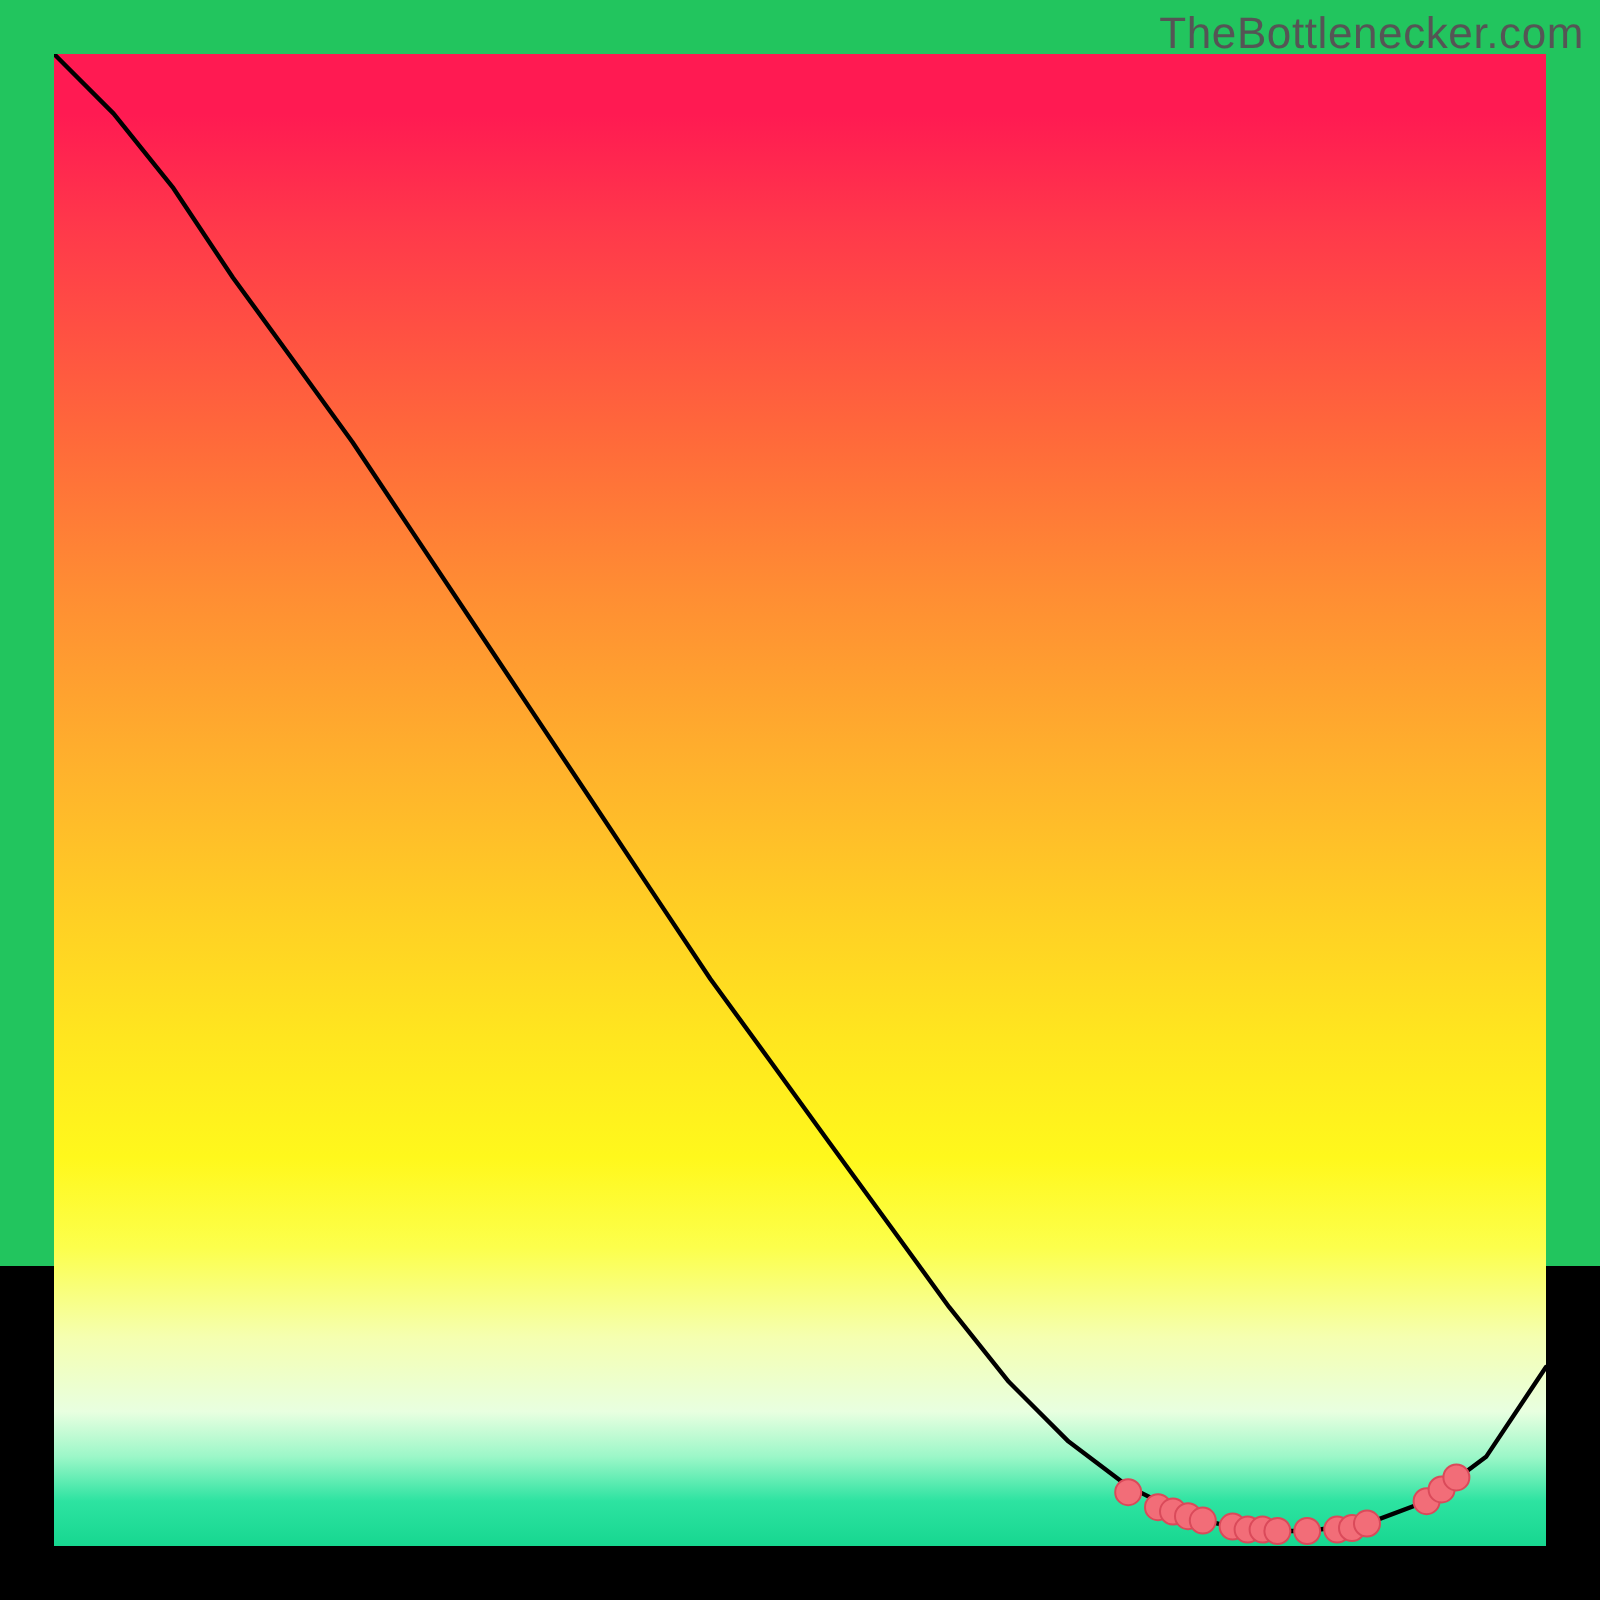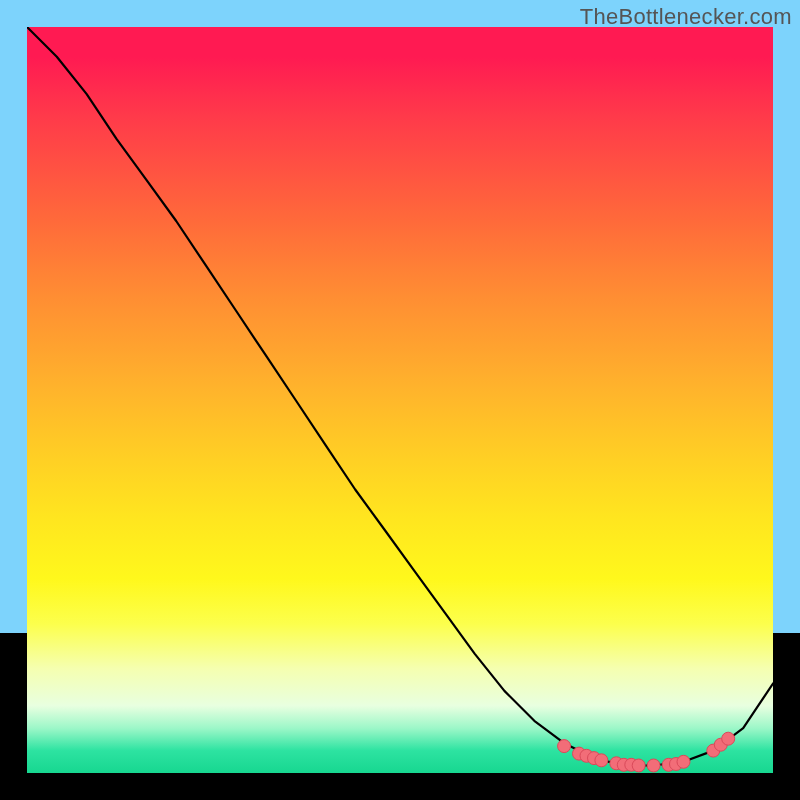--- a/index.html
+++ b/index.html
@@ -8,21 +8,21 @@
     width: 800px;
     height: 800px;
     background: #000;
     overflow: hidden;
     font-family: Arial, Helvetica, sans-serif;
   }
   .frame {
     position: absolute;
     left: 0;
     top: 0;
-    background: #7dd3fc;
+    background: #22c55e;
     width: 800px;
     height: 633px;
   }
   .plot {
     position: absolute;
     left: 27px;
     top: 27px;
     width: 746px;
     height: 746px;
   }

